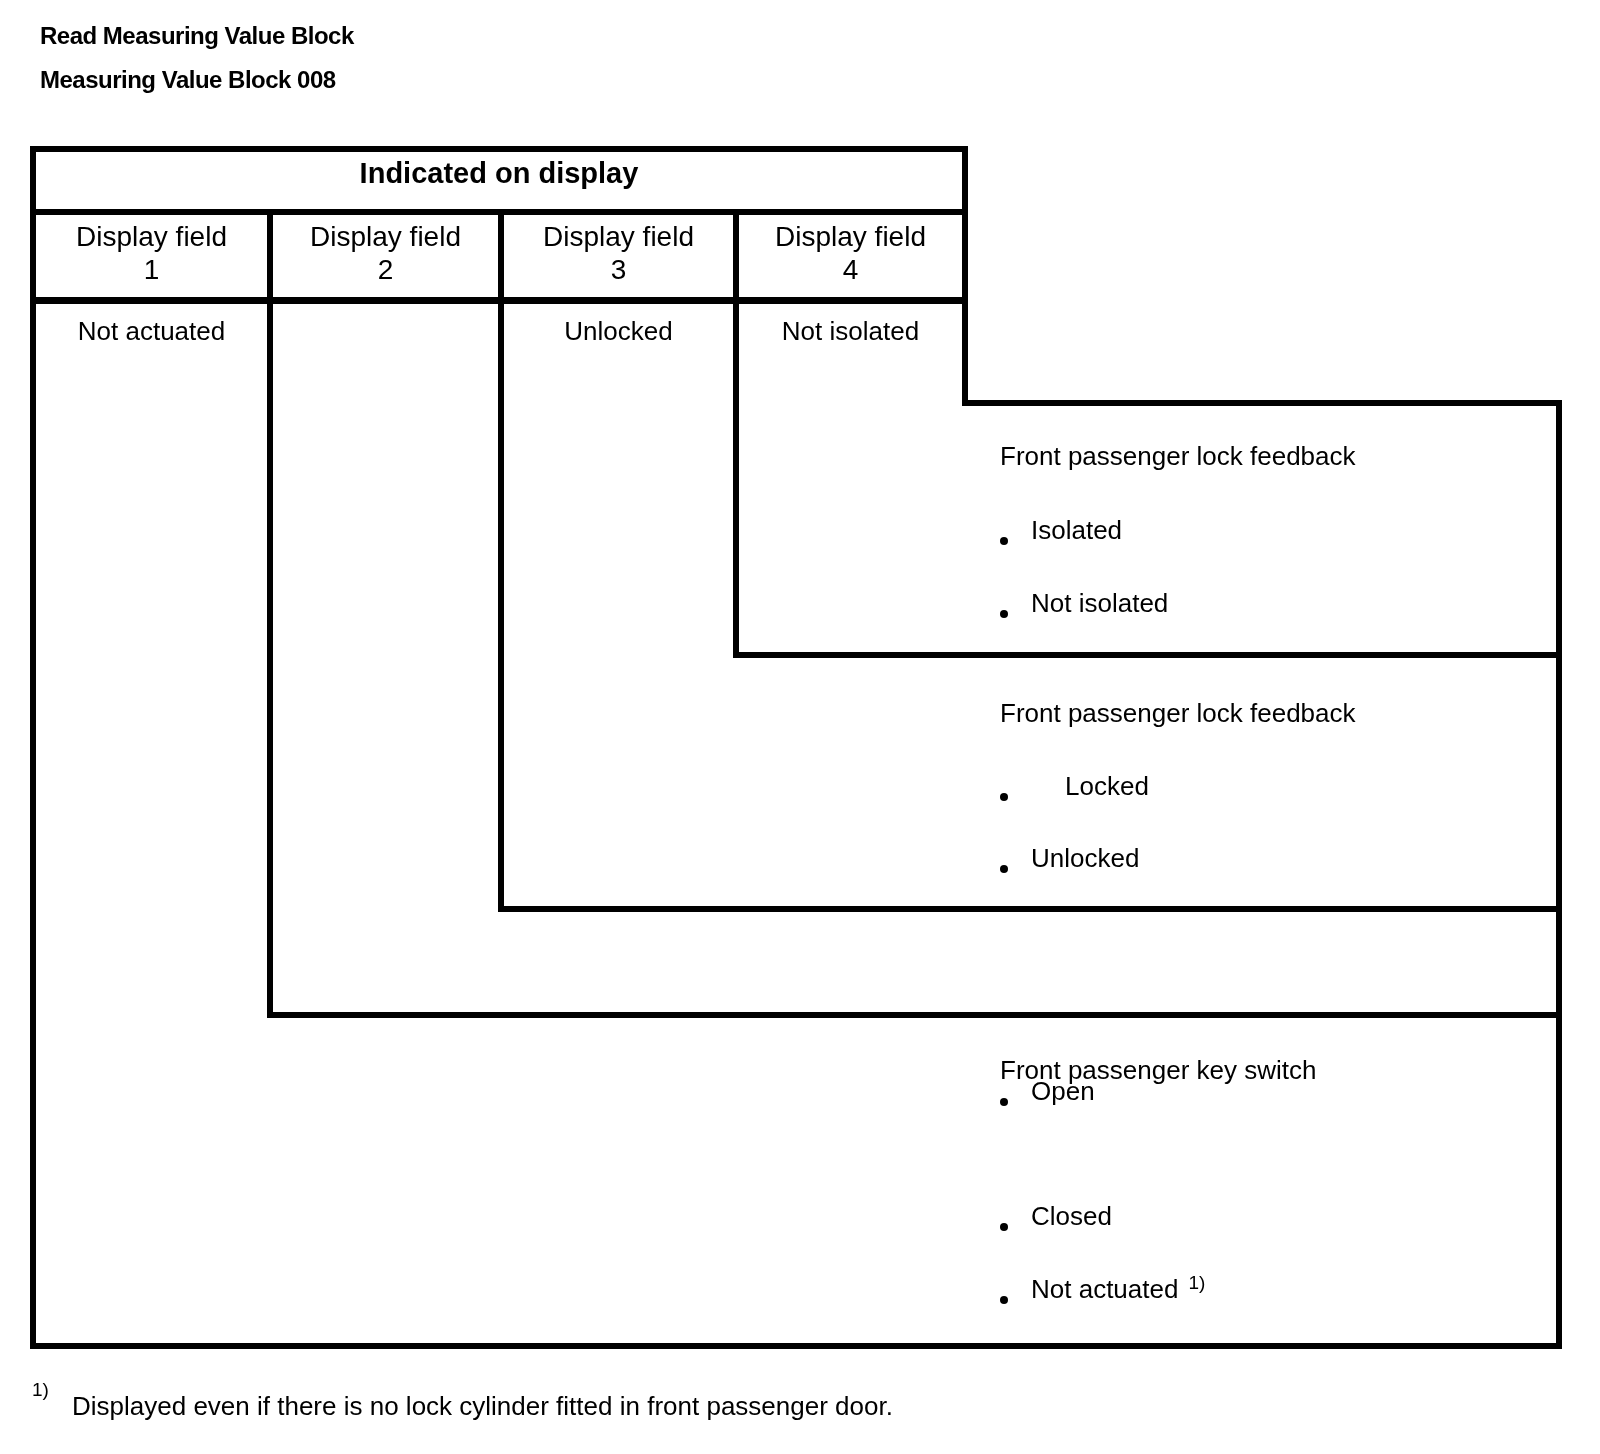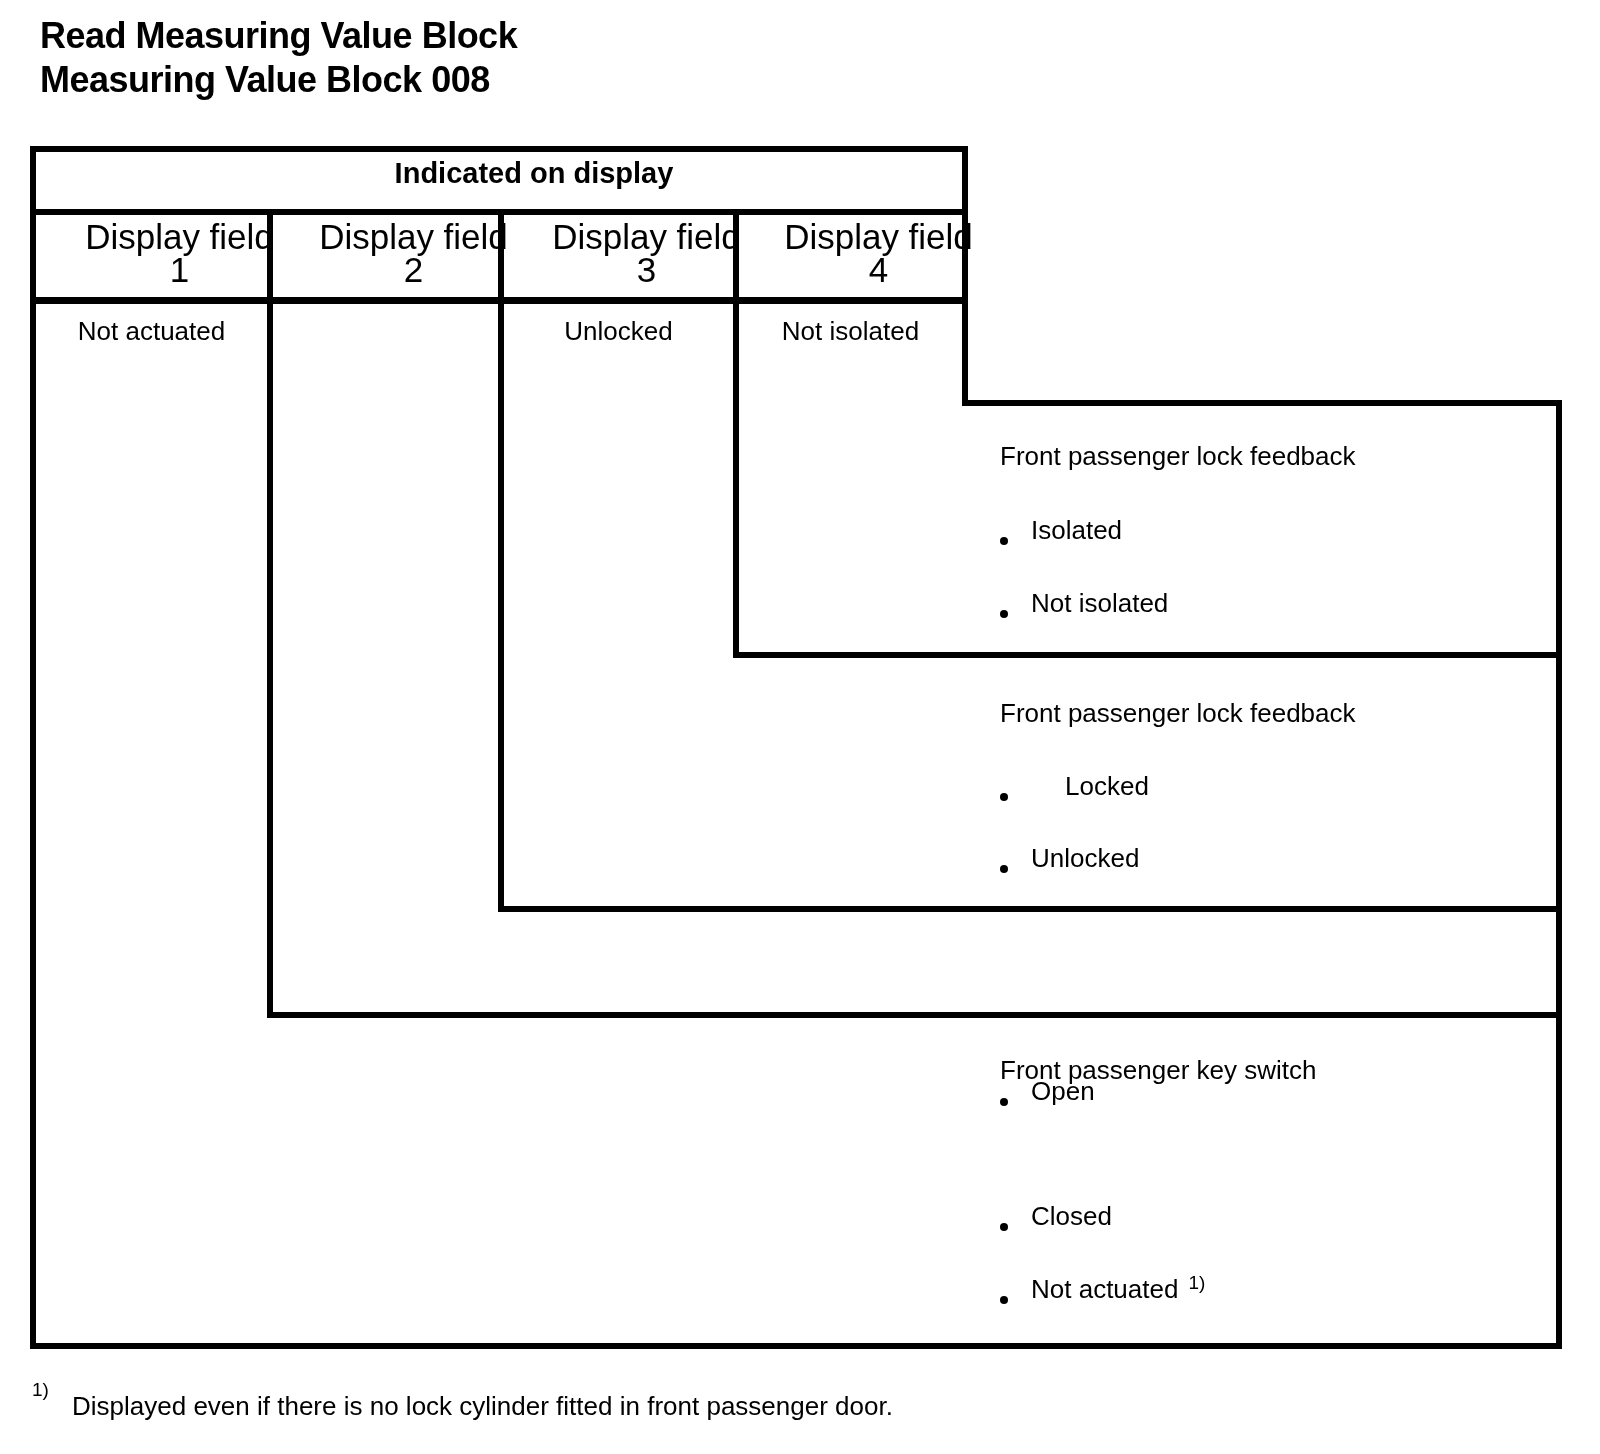--- a/index.html
+++ b/index.html
@@ -7,23 +7,23 @@
     position: relative;
     width: 1600px;
     height: 1454px;
     background: #ffffff;
     font-family: "Liberation Sans", sans-serif;
     color: #000000;
     overflow: hidden;
   }
   .ln { position: absolute; background: #000000; }
   .txt { position: absolute; white-space: nowrap; font-size: 26px; line-height: 30px; }
-  .title { font-size: 36px; line-height: 44px; font-weight: bold; letter-spacing: -0.5px; }
-  .thead { font-weight: bold; font-size: 29px; text-align: center; padding-left: 35px; }
-  .colhead { position: absolute; top: 220px; text-align: center; font-size: 35px; line-height: 33px; margin-left: 28px; }
+  .title { font-size: 24px; line-height: 44px; font-weight: bold; letter-spacing: -0.5px; }
+  .thead { font-weight: bold; font-size: 29px; text-align: center; }
+  .colhead { position: absolute; top: 220px; text-align: center; font-size: 28px; line-height: 33px; }
   .val { text-align: center; }
   .row { position: absolute; left: 1000px; display: flex; align-items: flex-end; }
   .dot {
     width: 8px; height: 8px; border-radius: 50%;
     background: #000000; margin-top: 11px; margin-right: 23px; flex: 0 0 auto;
   }
   .expl-title, .bullet-label { font-size: 26px; line-height: 30px; white-space: nowrap; }
   .supmark { font-size: 19px; position: relative; top: -10px; margin-left: 10px; }
   .fn-marker { position: absolute; left: 32px; top: 1379px; font-size: 19px; }
   .fn-text { position: absolute; left: 72px; top: 1391px; font-size: 26px; white-space: nowrap; }

